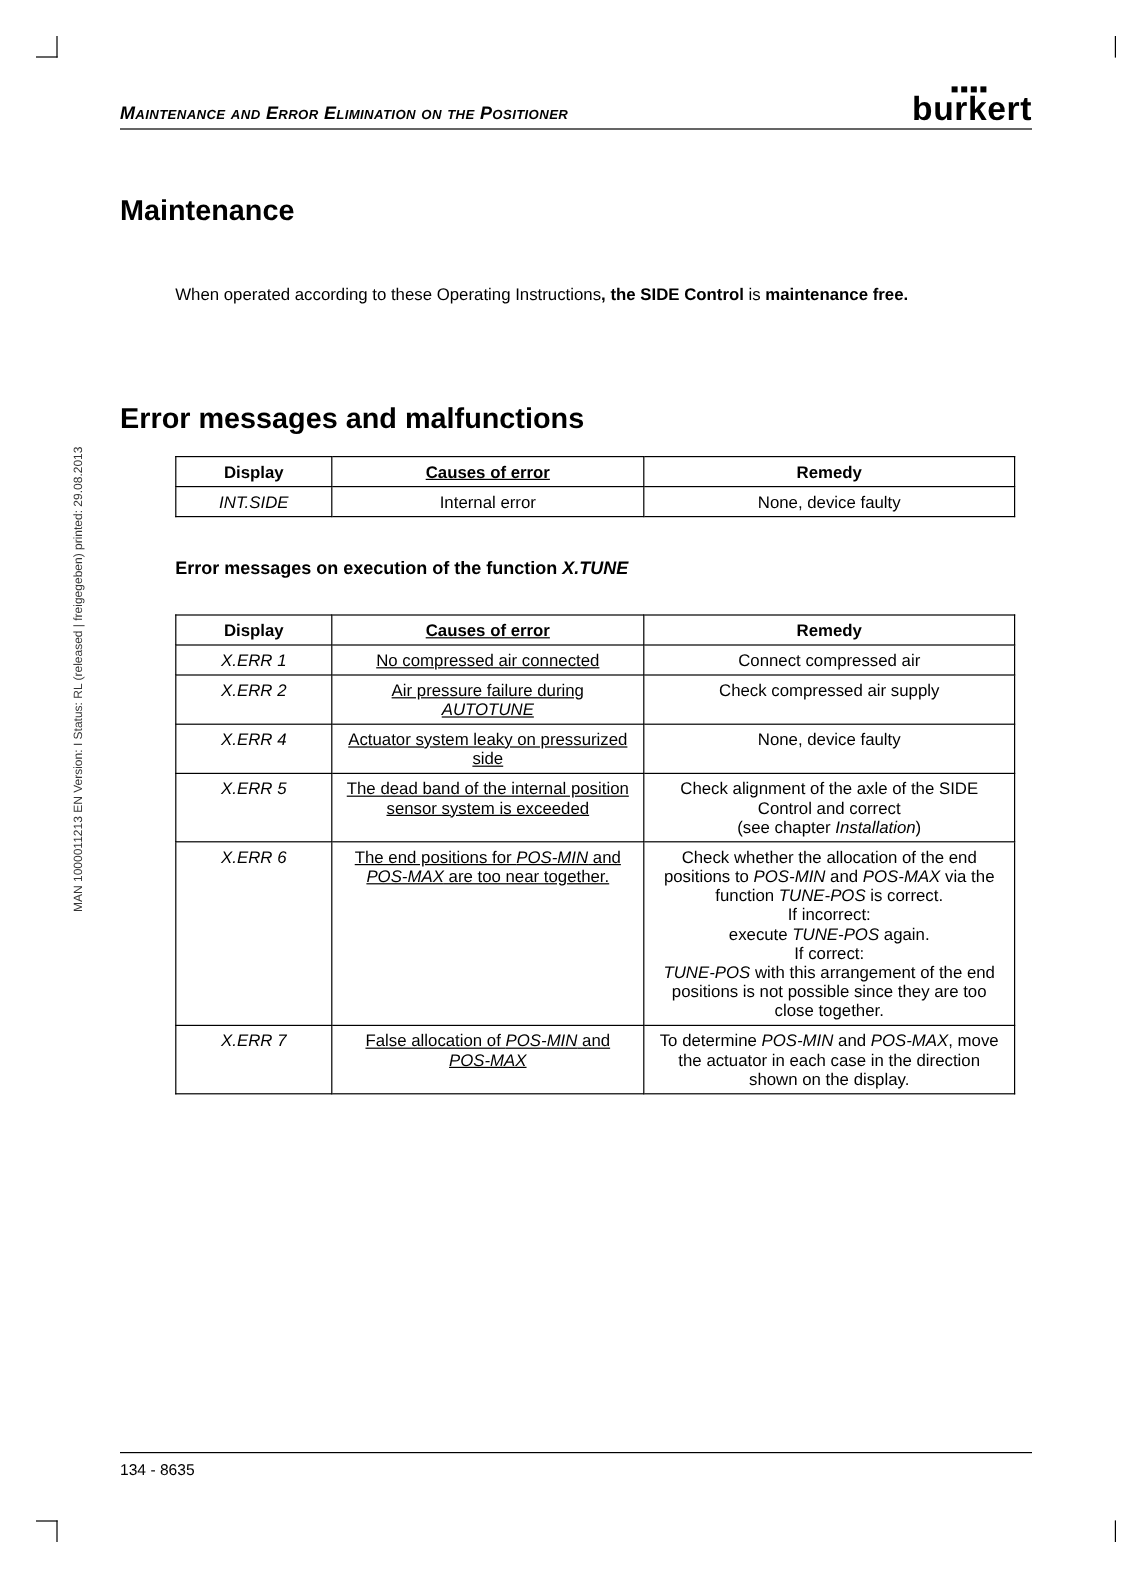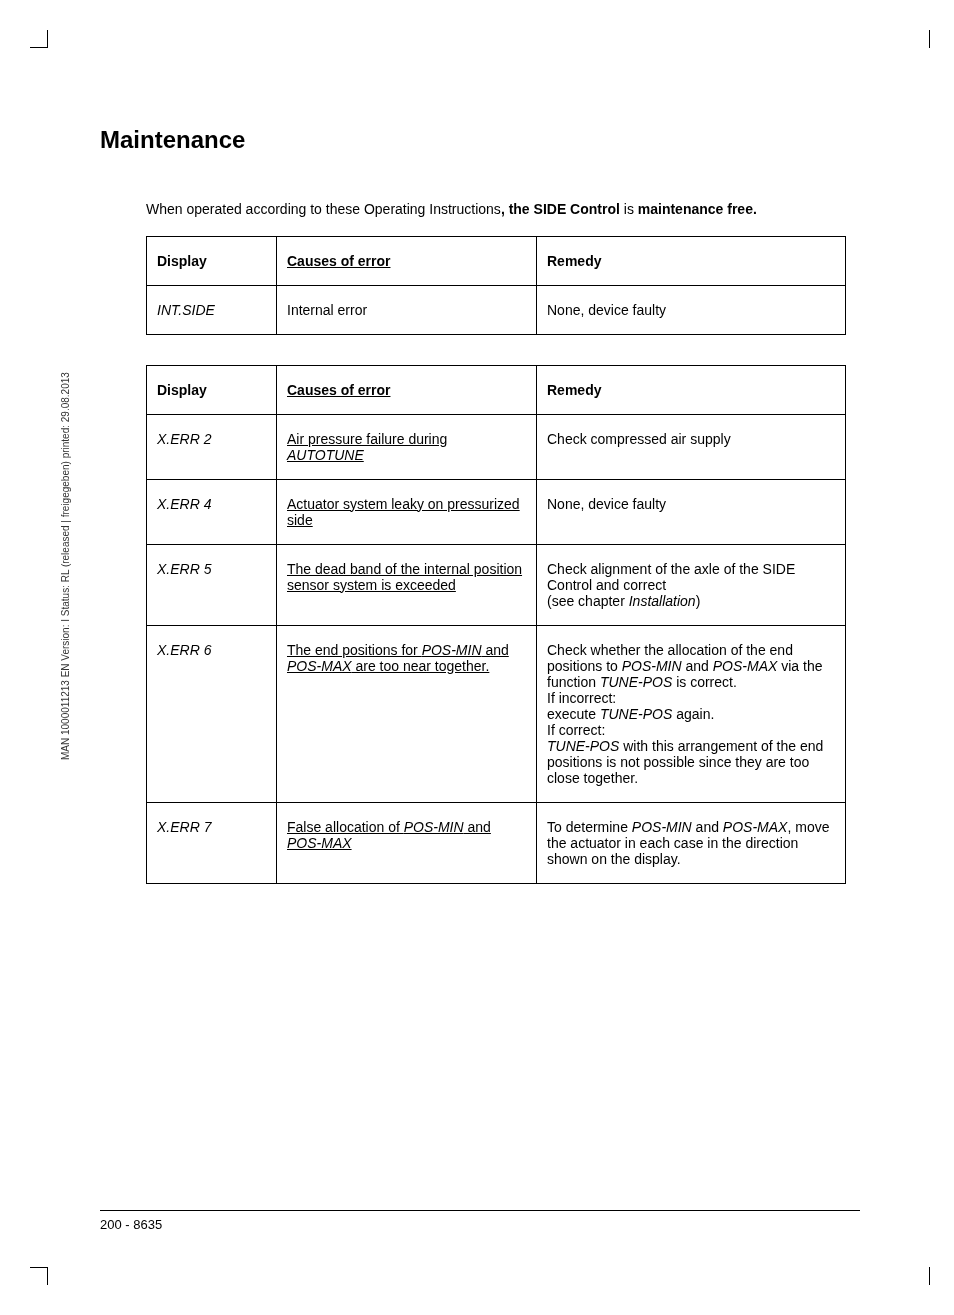--- a/index.html
+++ b/index.html
@@ -14,72 +14,93 @@
   .running-title { font-size: 15px; font-weight: bold; font-style: italic; font-variant: small-caps; letter-spacing: .3px; }
   .logo { display:flex; flex-direction:column; align-items:flex-end; }
   .logo-dots { display:flex; gap:3px; margin-bottom:1px; padding-right:38px;}
   .logo-dots span { width:5px; height:5px; background:#000; display:inline-block;}
   .logo-word { font-size:28px; font-weight:800; letter-spacing:.5px; line-height:.9; font-family: Arial, sans-serif;}
   .h1 { font-size: 24px; font-weight: bold; margin-top: 54px; }
   .body { font-size: 14px; margin-top: 46px; margin-left: 46px; line-height:1.4;}
   .h2 { font-size: 18px; font-weight: bold; margin-top: 32px; margin-left:46px;}
   .h3 { font-size: 15px; font-weight: bold; margin-top: 26px; margin-left:46px;}
   table { border-collapse: collapse; margin-top: 16px; margin-left:46px; width: 700px; font-size:14px; }
-  th, td { border: 1px solid #000; text-align:left; vertical-align:top; padding: 16px 10px; }
+  th, td { border: 1px solid #000; text-align:center; vertical-align:top; padding: 4px 10px; }
   th { font-weight: bold; }
   .col-display { width: 130px; }
   .col-cause { width: 260px; text-decoration: underline; }
   .italic { font-style: italic; }
   .vnote { position:absolute; left: 60px; top: 760px; transform: rotate(-90deg); transform-origin: left top; font-size: 10px; color:#333; white-space:nowrap;}
   .footer { position:absolute; left:100px; width:760px; border-top:1px solid #000; font-size:13px; padding-top:6px; }
 </style>
 </head>
 <body>
 
 <div class="page">
   <div class="crop-tl"></div>
   <div class="crop-bl"></div>
   <div class="crop-tr"></div>
   <div class="crop-br"></div>
 
   <div class="vnote">MAN 1000011213 EN Version: I Status: RL (released | freigegeben) printed: 29.08.2013</div>
 
   <div class="content">
+    <div class="running">
+      <div class="running-title">Maintenance and Error Elimination on the Positioner</div>
+      <div class="logo">
+        <div class="logo-dots">
+            <span></span>
+            <span></span>
+            <span></span>
+            <span></span>
+          </div>
+        <div class="logo-word">burkert</div>
+      </div>
+    </div>
 
     <div class="h1">Maintenance</div>
     <p class="body">
       <span>When operated according to these Operating Instructions</span><b>, the SIDE Control</b><span> is </span><b>maintenance free.</b>
     </p>
 
+    <div class="h1" style="margin-top:80px">Error messages and malfunctions</div>
 
     <table>
       <tbody>
           <tr>
         <th class="col-display">Display</th>
         <th class="col-cause">Causes of error</th>
         <th>Remedy</th>
       </tr>
       <tr>
         <td class="italic">INT.SIDE</td>
         <td>Internal error</td>
         <td>None, device faulty</td>
       </tr>
     </tbody>
       </table>
 
+    <div class="h3" style="margin-top:34px">
+      <span>Error messages on execution of the function </span><span class="italic">X.TUNE</span>
+    </div>
 
     <table style="margin-top:30px">
       <tbody>
           <tr>
         <th class="col-display">Display</th>
         <th class="col-cause">Causes of error</th>
         <th>Remedy</th>
       </tr>
       </tbody>
         <tbody id="t2body">
+          <tr>
+            <td class="italic col-display">X.ERR 1</td>
+            <td class=" col-cause">No compressed air connected</td>
+            <td style="white-space: pre-line;">Connect compressed air</td>
+          </tr>
           <tr>
             <td class="italic col-display">X.ERR 2</td>
             <td class=" col-cause"><span style="white-space: pre-line;">Air pressure failure during </span><span class="italic" style="white-space: pre-line;">AUTOTUNE</span></td>
             <td style="white-space: pre-line;">Check compressed air supply</td>
           </tr>
           <tr>
             <td class="italic col-display">X.ERR 4</td>
             <td class=" col-cause">Actuator system leaky on pressurized side</td>
             <td style="white-space: pre-line;">None, device faulty</td>
           </tr>
@@ -101,15 +122,15 @@
           <tr>
             <td class="italic col-display">X.ERR 7</td>
             <td class=" col-cause"><span style="white-space: pre-line;">False allocation of </span><span class="italic" style="white-space: pre-line;">POS-MIN</span><span style="white-space: pre-line;"> and </span><span class="italic" style="white-space: pre-line;">POS-MAX</span></td>
             <td style="white-space: pre-line;"><span style="white-space: pre-line;">To determine </span><span class="italic" style="white-space: pre-line;">POS-MIN</span><span style="white-space: pre-line;"> and </span><span class="italic" style="white-space: pre-line;">POS-MAX</span><span style="white-space: pre-line;">, move the actuator in each case in the direction shown on the display.</span></td>
           </tr>
         </tbody>
     </table>
   </div>
 
   <div class="footer" id="footer" style="top: 1210px;">
-    <span>200</span><span> - </span><span>8635</span>
+    <span>134</span><span> - </span><span>8635</span>
   </div>
 </div>
 
 </body></html>

